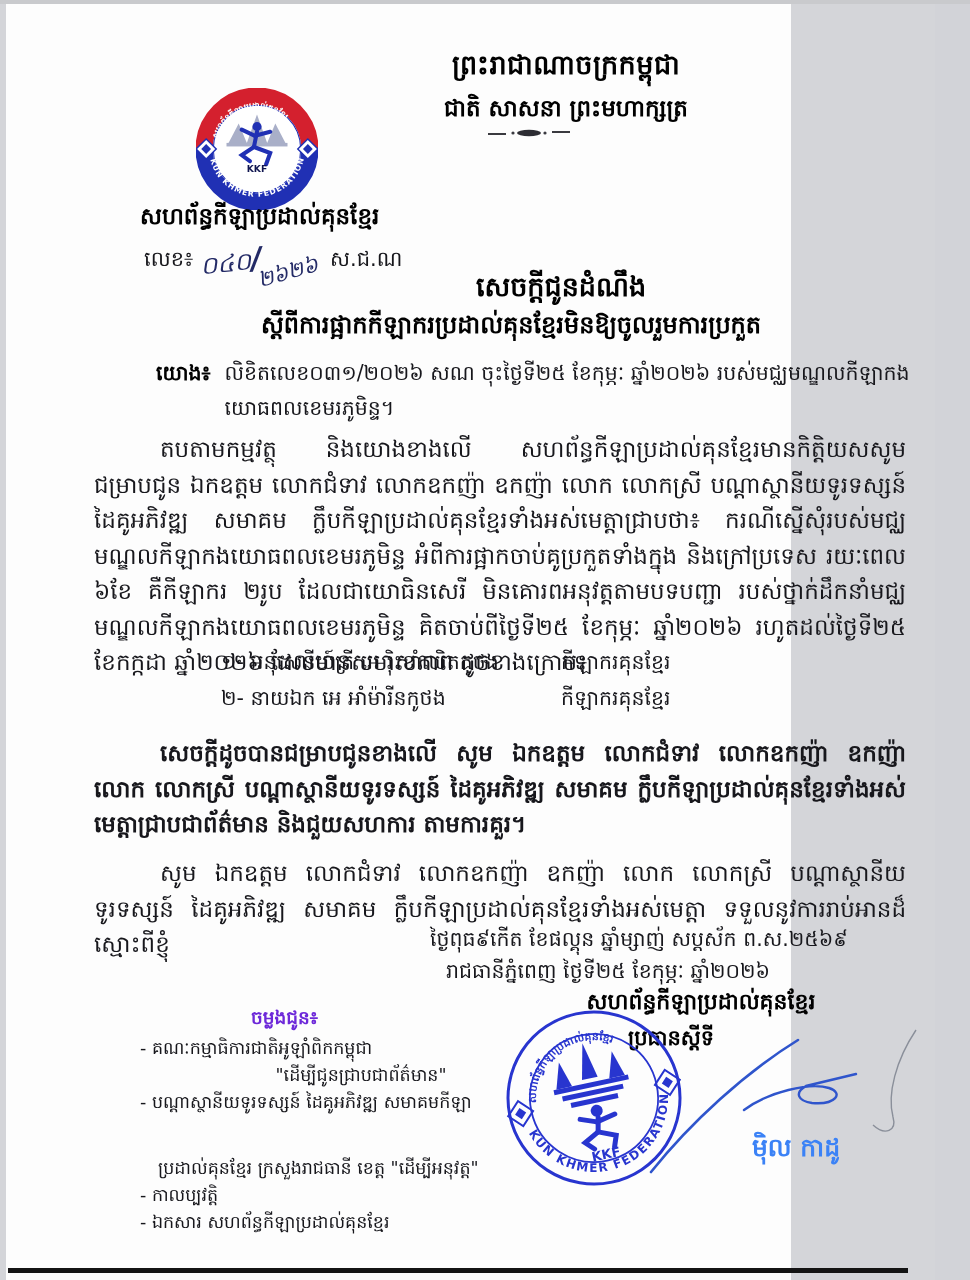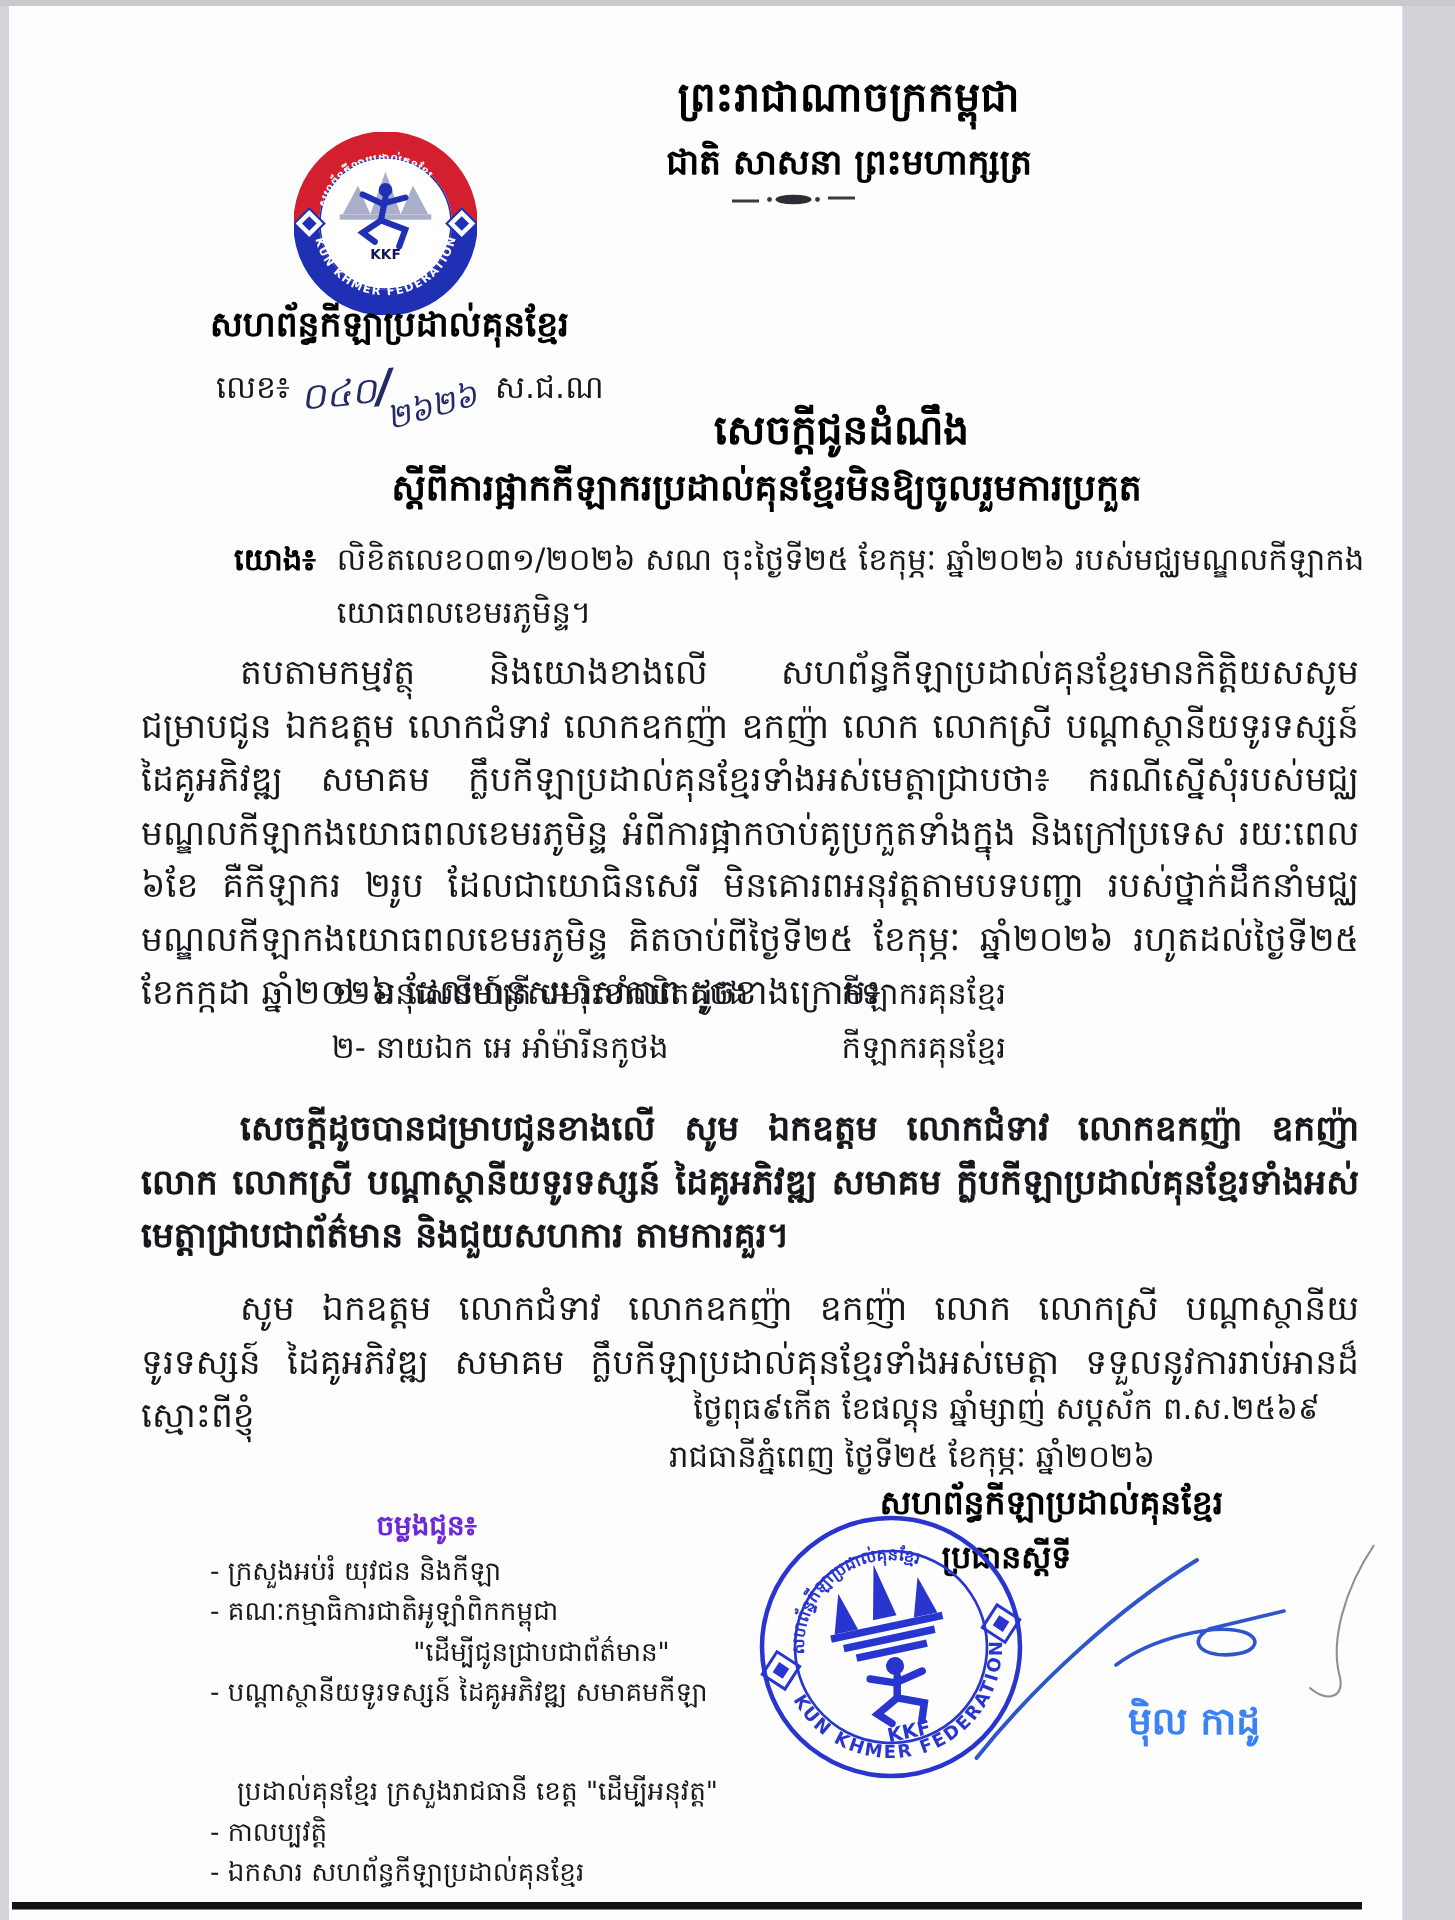--- a/index.html
+++ b/index.html
@@ -3,21 +3,21 @@
 <meta charset="utf-8">
 <style>
   html,body{margin:0;padding:0;}
   body{
     width:970px;height:1280px;position:relative;overflow:hidden;
     background:#d4d5d9;
     font-family:"DejaVu Sans","Liberation Sans",sans-serif;
     color:#17171c;
   }
   .paper{
-    position:absolute;left:6px;top:4px;width:929px;height:1276px;
+    position:absolute;left:6px;top:4px;width:785px;height:1276px;
     background:#fdfdfd;
   }
   .edge-right{position:absolute;right:0;top:0;width:35px;height:1280px;background:#d2d3d8;}
   .edge-top{position:absolute;left:0;top:0;width:970px;height:4px;background:#c9cacd;}
   .bottom-line{position:absolute;left:2px;top:1264px;width:900px;height:5px;background:#141414;}
   .abs{position:absolute;}
   .c{text-align:center;}
   .bold{font-weight:bold;color:#000;}
   .kingdom1{left:310px;top:44px;width:500px;font-size:27px;letter-spacing:.5px;}
   .kingdom2{left:310px;top:90px;width:500px;font-size:23px;}
@@ -33,21 +33,21 @@
   .ref-block{left:150px;top:352px;width:770px;font-size:20.5px;line-height:35px;display:flex;}
   .ref-label{font-weight:bold;color:#000;margin-right:14px;white-space:nowrap;}
   .para{left:88px;width:812px;font-size:23px;line-height:35.5px;text-align:justify;text-indent:66px;}
   .p1{top:428px;}
   .p2{top:732px;font-weight:bold;}
   .p3{top:852px;}
   .athlete-row{left:215px;width:660px;font-size:20.5px;height:35px;}
   .a1{top:645px;}
   .a2{top:681px;}
   .athlete-role{position:absolute;left:340px;top:0;}
-  .date1{left:405px;top:922px;width:520px;font-size:20.5px;text-align:center;}
+  .date1{left:424px;top:922px;width:520px;font-size:20.5px;}
   .date2{left:440px;top:954px;width:480px;font-size:20.5px;}
   .sig-org{left:490px;top:984px;width:410px;font-size:22px;}
   .sig-role{left:540px;top:1020px;width:250px;font-size:21px;}
   .stamp-wrap{left:498px;top:1004px;width:180px;height:180px;transform:rotate(-12deg);}
   .sig-ink{left:590px;top:1008px;width:350px;height:180px;}
   .signer-name{left:690px;top:1128px;width:200px;font-size:25px;font-weight:bold;color:#3b82f6;}
   .cc-block{left:130px;top:1000px;width:420px;font-size:17.5px;line-height:27px;}
   .cc-head{font-weight:bold;color:#6d28d9;font-size:18.5px;padding-left:115px;margin-bottom:4px;}
   .cc-line{padding-left:4px;}
   .cc-quote{text-align:center;padding-left:30px;}
@@ -186,21 +186,20 @@
   <svg class="abs sig-ink" viewBox="0 0 350 180">
     <path d="M320,18 C300,48 291,82 297,105 C301,119 289,124 277,113" fill="none" stroke="#8a8f9a" stroke-width="1.4"></path>
     <path d="M55,160 C95,110 150,60 202,28" fill="none" stroke="#2f55cc" stroke-width="2.6" stroke-linecap="round"></path>
     <path d="M148,98 C172,80 214,70 233,76 C248,81 240,93 216,91 C202,89 198,81 210,74 L260,62" fill="none" stroke="#2f55cc" stroke-width="2.4" stroke-linecap="round"></path>
   </svg>
 
   <div class="abs c signer-name">ម៉ិល កាដូ</div>
 
   <div class="abs cc-block">
     <div class="cc-head">ចម្លងជូន៖</div>
-    <div class="cc-line">- ក្រសួងអប់រំ យុវជន និងកីឡា</div>
     <div class="cc-line">- គណៈកម្មាធិការជាតិអូឡាំពិកកម្ពុជា</div>
     <div class="cc-line cc-quote">"ដើម្បីជូនជ្រាបជាព័ត៌មាន"</div>
     <div class="cc-line">- បណ្តាស្ថានីយទូរទស្សន៍ ដៃគូអភិវឌ្ឍ សមាគមកីឡា</div>
     <div class="cc-line cc-wrap2">ប្រដាល់គុនខ្មែរ ក្រសួងរាជធានី ខេត្ត "ដើម្បីអនុវត្ត"</div>
     <div class="cc-line">- កាលប្បវត្តិ</div>
     <div class="cc-line">- ឯកសារ សហព័ន្ធកីឡាប្រដាល់គុនខ្មែរ</div>
   </div>
 
   <div class="bottom-line"></div>
 </div>

